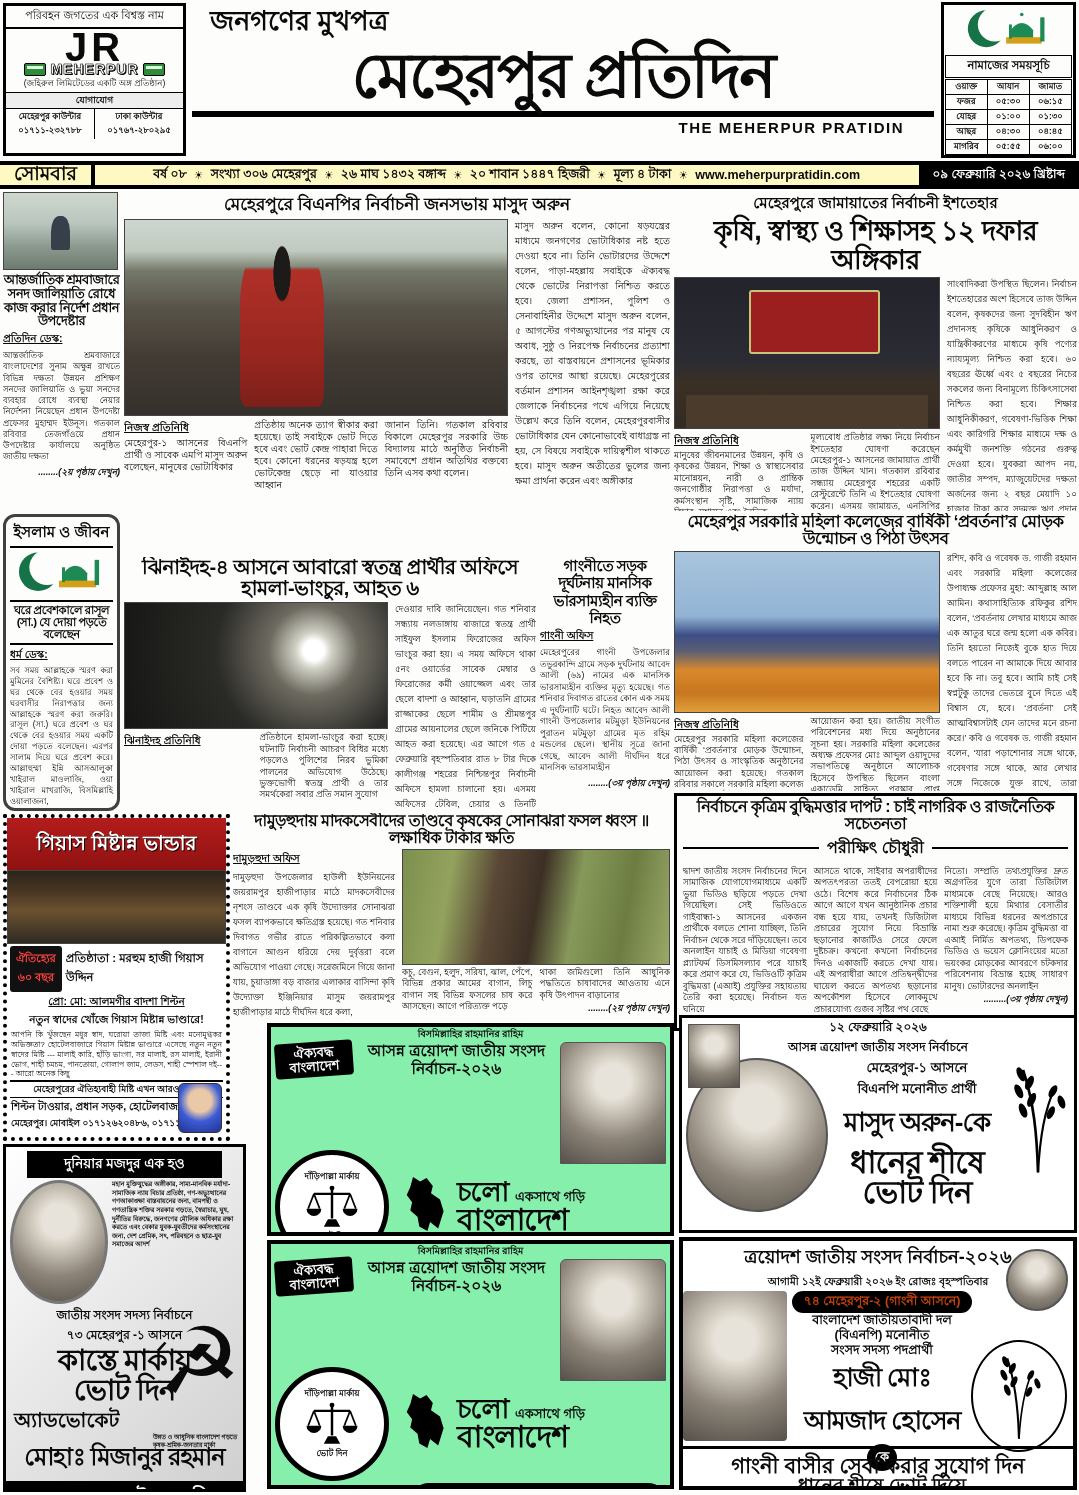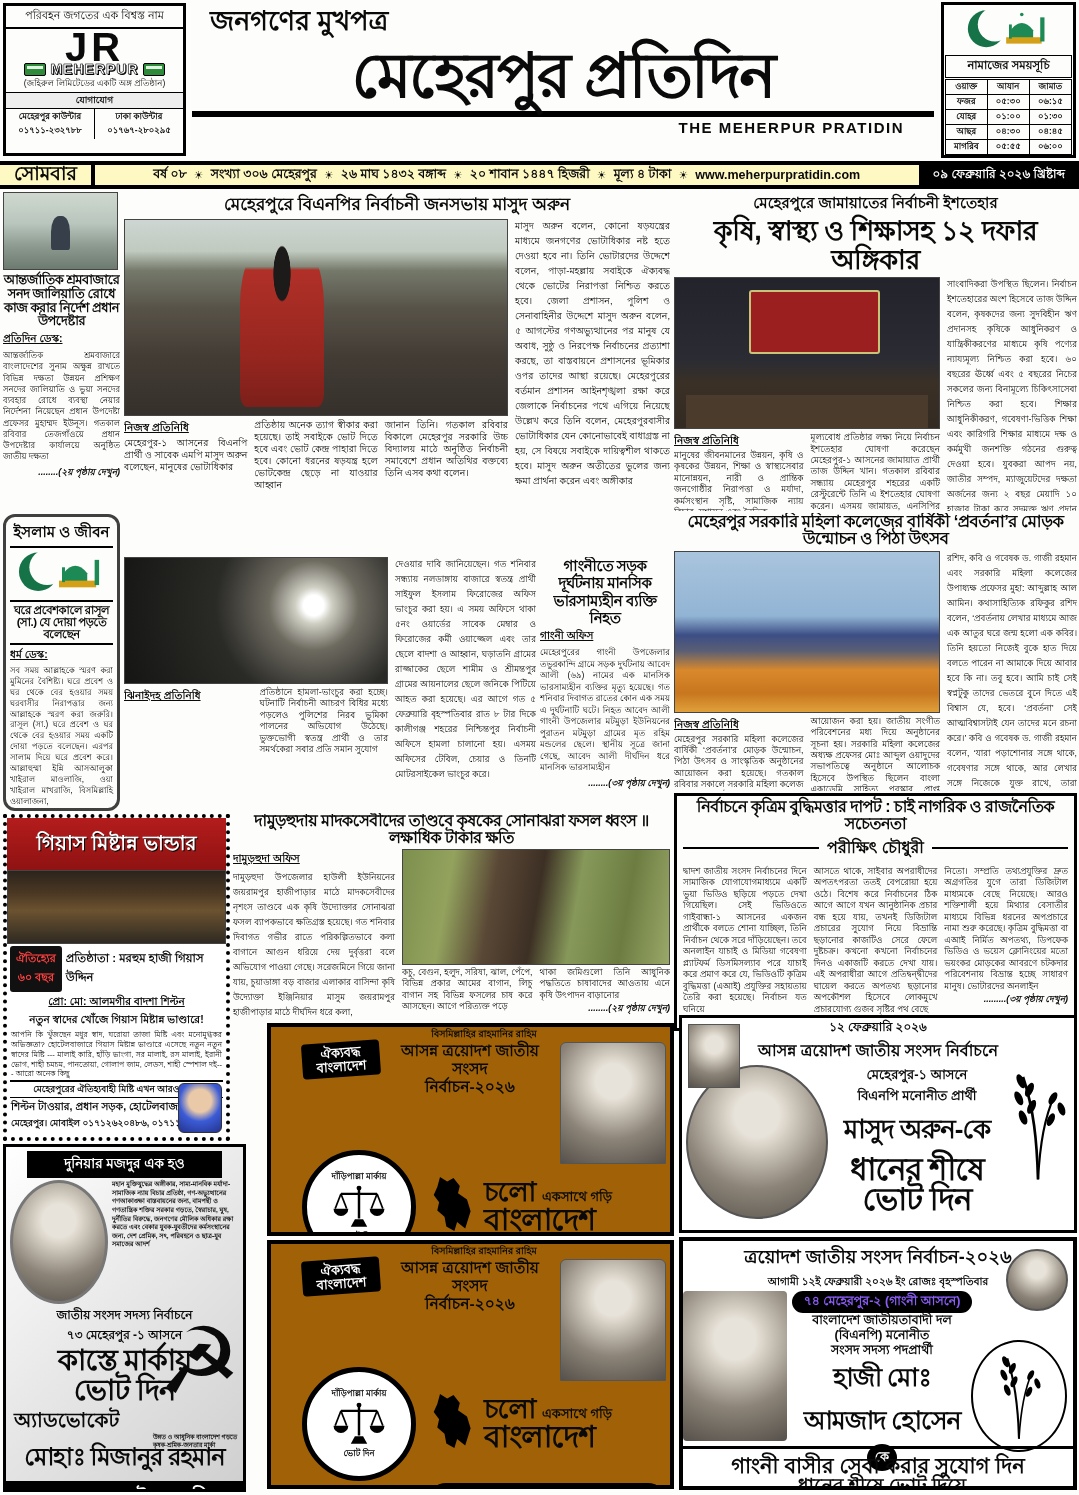--- a/index.html
+++ b/index.html
@@ -161,21 +161,21 @@
   .sk-lines{font-size:6.4px;line-height:1.35;font-weight:bold;text-align:left;}
   .sk-seat{font-size:12px;font-weight:900;text-align:center;margin-top:2px;}
   .sk-slogan{font-size:29px;font-weight:900;text-align:center;line-height:1.02;letter-spacing:-1px;}
   .sk-adv{font-size:20px;font-weight:900;margin-left:8px;}
   .sk-name{font-size:24px;font-weight:900;text-align:center;letter-spacing:-1px;}
   .sk-foot{background:#000;color:#fff;font-size:19px;font-weight:900;text-align:center;padding:2px 0;margin-top:3px;}
   .sk-mark{position:absolute;right:2px;top:168px;font-size:92px;line-height:1;}
   .sk-side{position:absolute;right:4px;top:286px;width:86px;font-size:6.2px;font-weight:bold;line-height:1.3;}
 
   
-  .ad-unity{border:4px solid #000;box-sizing:border-box;background:#a16207;padding-left:27px;}
+  .ad-unity{border:4px solid #000;box-sizing:border-box;background:#86efac;}
   .ad-taj{left:267px;top:1023px;width:407px;height:213px;}
   .ad-naj{left:267px;top:1240px;width:407px;height:249px;}
   .un-bismillah{font-size:9.5px;font-weight:bold;text-align:center;}
   .un-top{display:flex;align-items:flex-start;gap:6px;padding:0 4px;}
   .un-logo{background:#000;color:#fff;font-size:13px;font-weight:900;text-align:center;line-height:1.05;
            padding:4px 6px;transform:rotate(-4deg);border-radius:4px;}
   .un-elec{flex:1;font-size:15.5px;font-weight:900;text-align:center;line-height:1.15;}
   .un-face{width:104px;height:120px;border-radius:6px 6px 0 0;flex:none;border:1px solid #555;}
   .un-mid{display:flex;align-items:center;gap:6px;padding:0 4px;margin-top:-14px;}
   .un-badge{width:104px;height:104px;border:5px solid #000;border-radius:50%;flex:none;display:flex;flex-direction:column;
@@ -185,38 +185,38 @@
   .un-slogan{flex:1;font-weight:900;line-height:.95;letter-spacing:-1px;}
   .un-slogan .l1{font-size:27px;}
   .un-slogan .l1 small{font-size:13px;letter-spacing:0;}
   .un-slogan .l2{font-size:30px;}
   .un-name{background:#000;color:#fff;font-size:23px;font-weight:900;text-align:center;border-radius:18px;
            margin:2px 4px 2px auto;width:64%;padding:2px 0;}
 
   
   .ad-masud{left:679px;top:1015px;width:398px;height:218px;border:3px solid #000;box-sizing:border-box;background:#fff;}
   .ms-date{font-size:12px;font-weight:bold;text-align:center;}
-  .ms-head{font-size:16px;font-weight:bold;text-align:center;}
+  .ms-head{font-size:12px;font-weight:bold;text-align:center;}
   .ms-flex{display:flex;gap:6px;padding:0 4px;}
   .ms-circle{width:138px;height:150px;border-radius:50%;flex:none;border:2px solid #555;}
   .ms-mid{flex:1;text-align:center;}
   .ms-seat{font-size:13px;font-weight:900;}
   .ms-name{font-size:26px;font-weight:700;letter-spacing:-1px;margin:2px 0;}
   .ms-slogan{font-size:31px;font-weight:900;line-height:.98;letter-spacing:-1px;}
   .ms-minor{position:absolute;left:6px;top:6px;width:50px;height:62px;border:1px solid #555;}
   .rice{flex:none;}
 
   
   .ad-amjad{left:679px;top:1237px;width:398px;height:253px;border:4px solid #000;box-sizing:border-box;background:#fff;}
   .am-head{font-size:18px;font-weight:900;text-align:center;margin-top:2px;}
   .am-date{font-size:10.5px;font-weight:bold;text-align:center;}
   .am-flex{display:flex;gap:4px;}
   .am-left{width:104px;height:150px;flex:none;border-radius:4px;}
   .am-mid{flex:1;text-align:center;}
-  .am-pill{display:inline-block;background:#000;color:#8b5cf6;font-size:12.5px;font-weight:900;border-radius:12px;padding:1px 12px;}
+  .am-pill{display:inline-block;background:#000;color:#c2410c;font-size:12.5px;font-weight:900;border-radius:12px;padding:1px 12px;}
   .am-party{font-size:12.5px;font-weight:900;line-height:1.2;}
   .am-name{font-size:25px;font-weight:900;letter-spacing:-1px;}
   .am-ke{display:inline-block;background:#000;color:#fff;font-size:13px;font-weight:900;border-radius:50%;padding:3px 8px;}
   .am-slogan{font-size:19px;font-weight:900;}
   .am-foot{border-top:3px solid #000;font-size:21px;font-weight:900;text-align:center;padding:1px 0;}
   .am-tr{position:absolute;right:5px;top:8px;width:58px;height:58px;border-radius:50%;border:2px solid #555;}
   .am-rice{position:absolute;right:6px;bottom:34px;width:92px;height:108px;border-radius:50%;border:2px solid #000;
            display:flex;align-items:center;justify-content:center;background:#fff;}
 </style>
 </head>
@@ -388,20 +388,21 @@
         </div>
       </div>
       <div class="jm-right just">
         <span>সাংবাদিকরা উপস্থিত ছিলেন। নির্বাচন ইশতেহারের অংশ হিসেবে তাজ উদ্দিন বলেন, কৃষকদের জন্য সুদবিহীন ঋণ প্রদানসহ কৃষিকে আধুনিকরণ ও যান্ত্রিকীকরণের মাধ্যমে কৃষি পণ্যের ন্যায্যমূল্য নিশ্চিত করা হবে। ৬০ বছরের ঊর্ধ্বে এবং ৫ বছরের নিচের সকলের জন্য বিনামূল্যে চিকিৎসাসেবা নিশ্চিত করা হবে। শিক্ষার আধুনিকীকরণ, গবেষণা-ভিত্তিক শিক্ষা এবং কারিগরি শিক্ষার মাধ্যমে দক্ষ ও কর্মমুখী জনশক্তি গঠনের গুরুত্ব দেওয়া হবে। যুবকরা আপদ নয়, জাতীর সম্পদ, ম্যাজুয়েটদের দক্ষতা অর্জনের জন্য ২ বছর মেয়াদি ১০ হাজার টাকা করে সুদমুক্ত ঋণ প্রদান করা হবে। মেহেরপুর শহরকে যানজট মুক্ত রাখতে প্রয়োজনীয়</span>
         
       </div>
     </div>
   </div>
 
   <div class="abs a-jhen ovh">
+    <div class="hl">ঝিনাইদহ-৪ আসনে আবারো স্বতন্ত্র প্রার্থীর অফিসে হামলা-ভাংচুর, আহত ৬</div>
     <div class="jh-flex">
       <div class="jh-left">
         <div class="ph ph-night"></div>
         <div class="mcols">
           <div style="font-size:8.8px">
             <div class="byl">ঝিনাইদহ প্রতিনিধি</div>
           </div>
           <div style="font-size:8.8px">প্রতিষ্ঠানে হামলা-ভাংচুর করা হচ্ছে। ঘটনাটি নির্বাচনী আচরণ বিধির মধ্যে পড়লেও পুলিশের নিরব ভুমিকা পালনের অভিযোগ উঠেছে। ভুক্তভোগী স্বতন্ত্র প্রার্থী ও তার সমর্থকেরা সবার প্রতি সমান সুযোগ</div>
         </div>
       </div>

